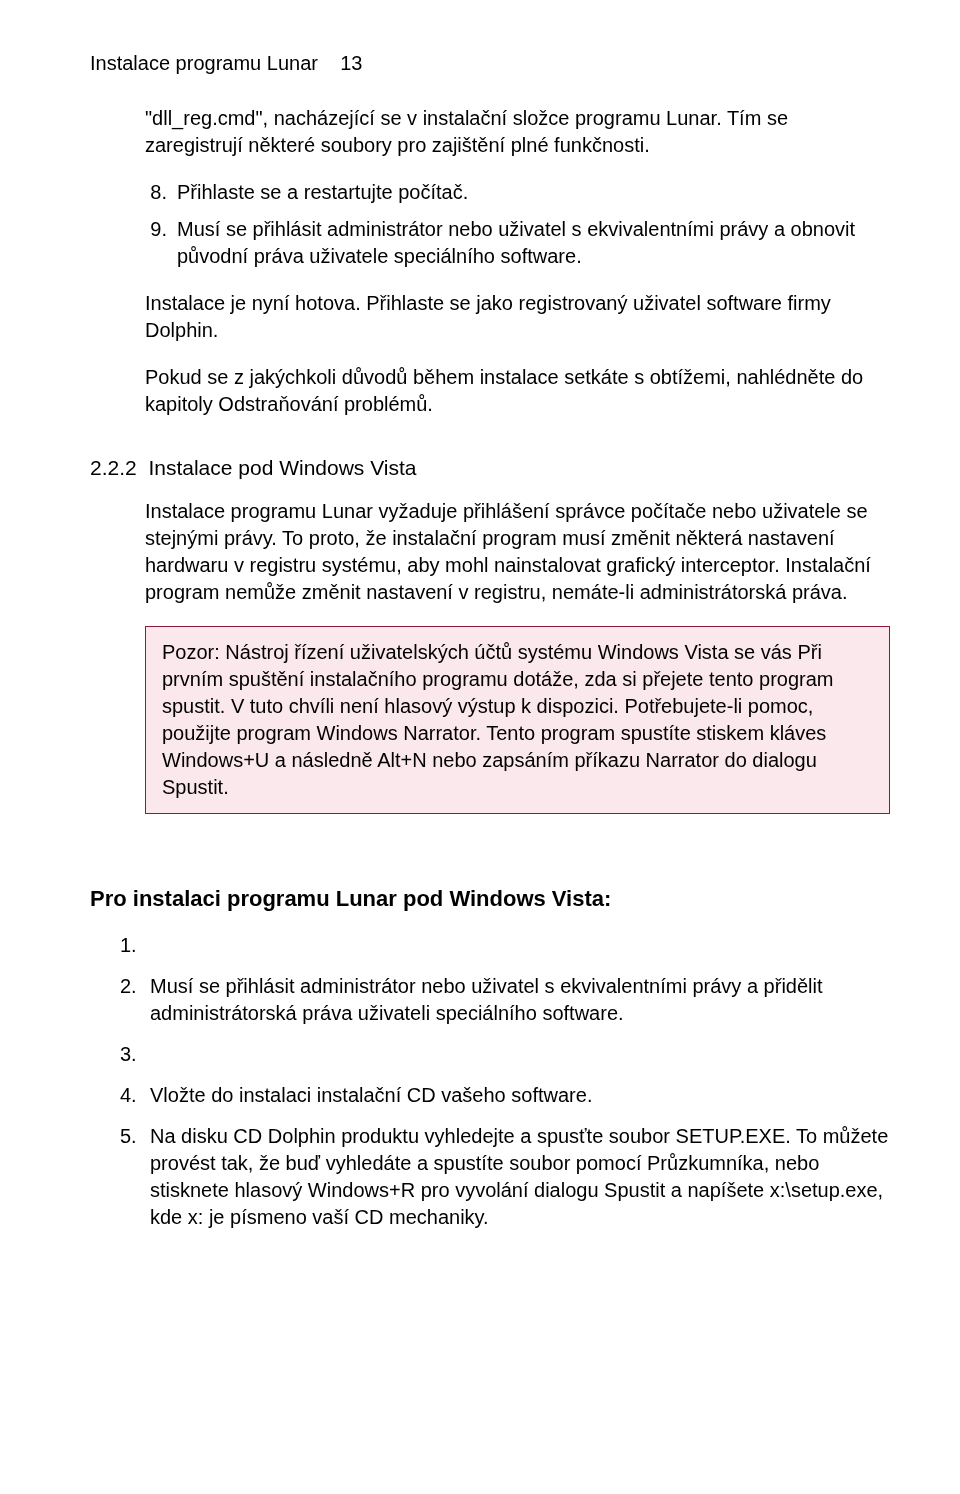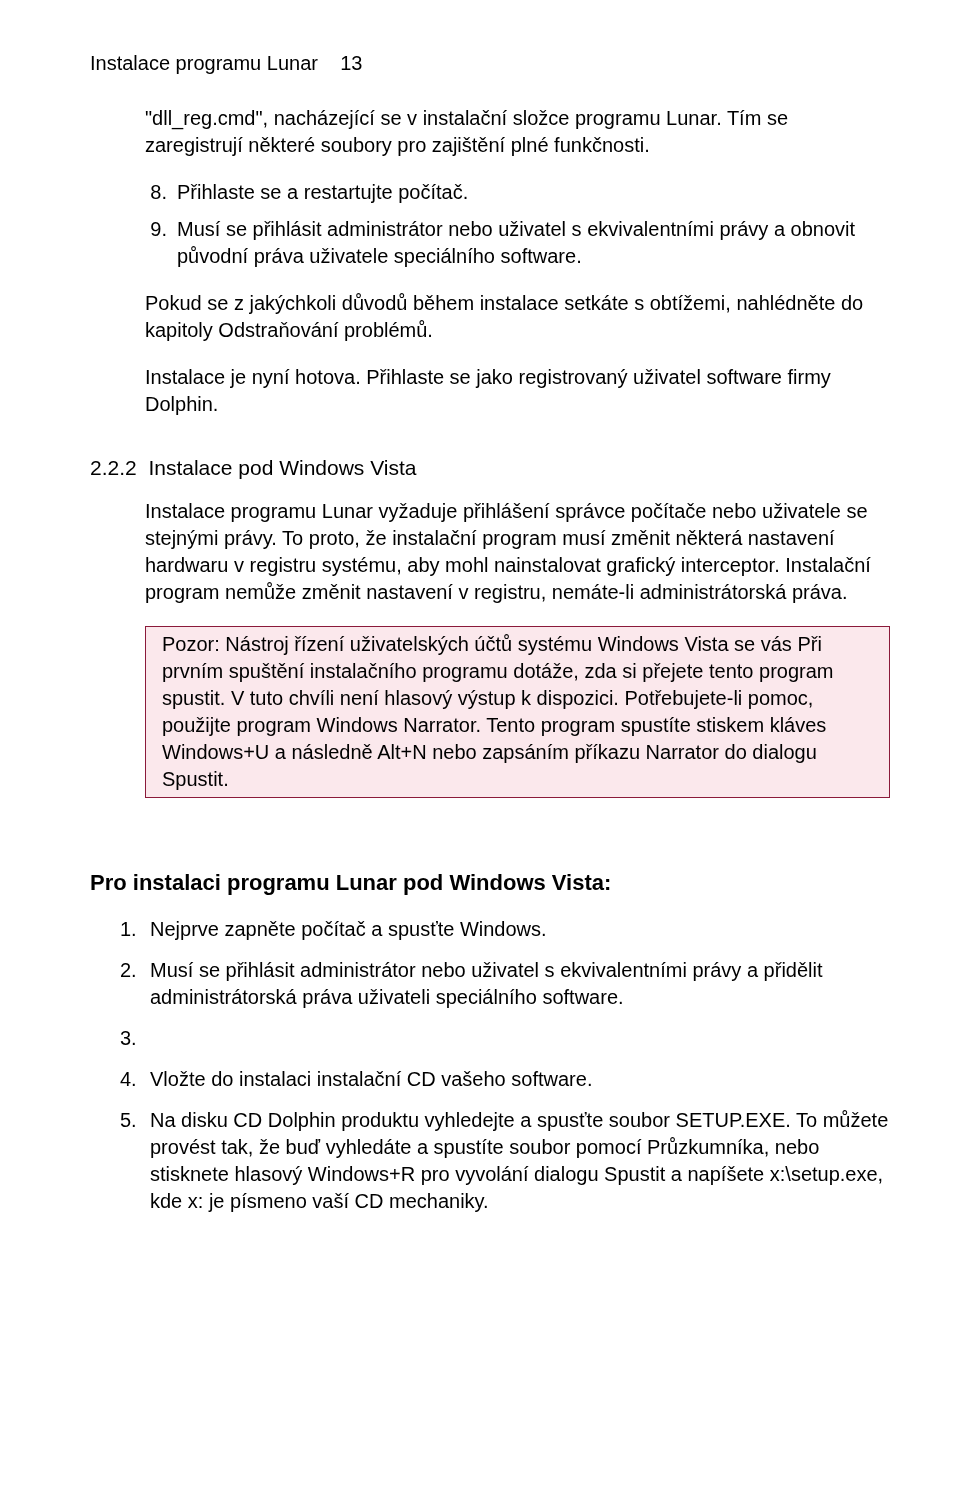--- a/index.html
+++ b/index.html
@@ -42,21 +42,21 @@
     min-width: 22px;
   }
   h3.section-heading {
     font-size: 21px;
     font-weight: normal;
     margin: 36px 0 16px 0;
   }
   .callout {
     border: 1px solid #8b1a3a;
     background: #fbe8ec;
-    padding: 4px 16px;
+    padding: 12px 16px;
     margin: 12px 0 40px 0;
     font-size: 20px;
     line-height: 1.35;
   }
   h2.bold-heading {
     font-size: 22px;
     font-weight: bold;
     margin: 70px 0 18px 0;
   }
   ol.second-list {
@@ -88,42 +88,41 @@
     <li>
       <span class="marker">8.</span>
       <span>Přihlaste se a restartujte počítač.</span>
     </li>
     <li>
       <span class="marker">9.</span>
       <span>Musí se přihlásit administrátor nebo uživatel s ekvivalentními právy a obnovit původní práva uživatele speciálního software.</span>
     </li>
   </ol>
 
+  <p class="text-block">Instalace je nyní hotova. Přihlaste se jako registrovaný uživatel software firmy Dolphin.</p>
   <p class="text-block">Pokud se z jakýchkoli důvodů během instalace setkáte s obtížemi, nahlédněte do kapitoly Odstraňování problémů.</p>
-  <p class="text-block">Instalace je nyní hotova. Přihlaste se jako registrovaný uživatel software firmy Dolphin.</p>
 </div>
 
 <h3 class="section-heading">
   <span>2.2.2</span>&nbsp;&nbsp;<span>Instalace pod Windows Vista</span>
 </h3>
 
 <div class="indent-block">
   <p class="text-block">Instalace programu Lunar vyžaduje přihlášení správce počítače nebo uživatele se stejnými právy. To proto, že instalační program musí změnit některá nastavení hardwaru v registru systému, aby mohl nainstalovat grafický interceptor. Instalační program nemůže změnit nastavení v registru, nemáte-li administrátorská práva.</p>
 
   <div class="callout">
     <span>Pozor: Nástroj řízení uživatelských účtů systému Windows Vista se vás Při prvním spuštění instalačního programu dotáže, zda si přejete tento program spustit.  V tuto chvíli není hlasový výstup k dispozici.  Potřebujete-li pomoc, použijte program Windows Narrator.  Tento program spustíte stiskem kláves Windows+U a následně Alt+N nebo zapsáním příkazu Narrator do dialogu Spustit.</span>
   </div>
 </div>
 
 <h2 class="bold-heading">Pro instalaci programu Lunar pod Windows Vista:</h2>
 
 <ol class="second-list">
   <li>
     <span class="marker">1.</span>
-    <span>Nejprve zapněte počítač a spusťte Windows.</span>
   </li>
   <li>
     <span class="marker">2.</span>
     <span>Musí se přihlásit administrátor nebo uživatel s ekvivalentními právy a přidělit administrátorská práva uživateli speciálního software.</span>
   </li>
   <li>
     <span class="marker">3.</span>
   </li>
   <li>
     <span class="marker">4.</span>

